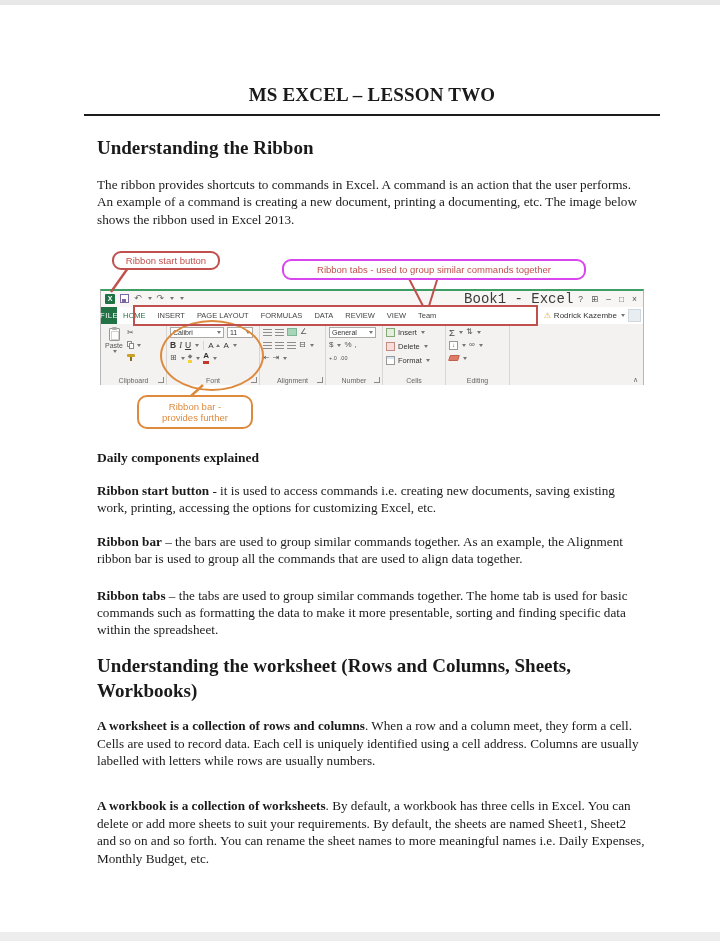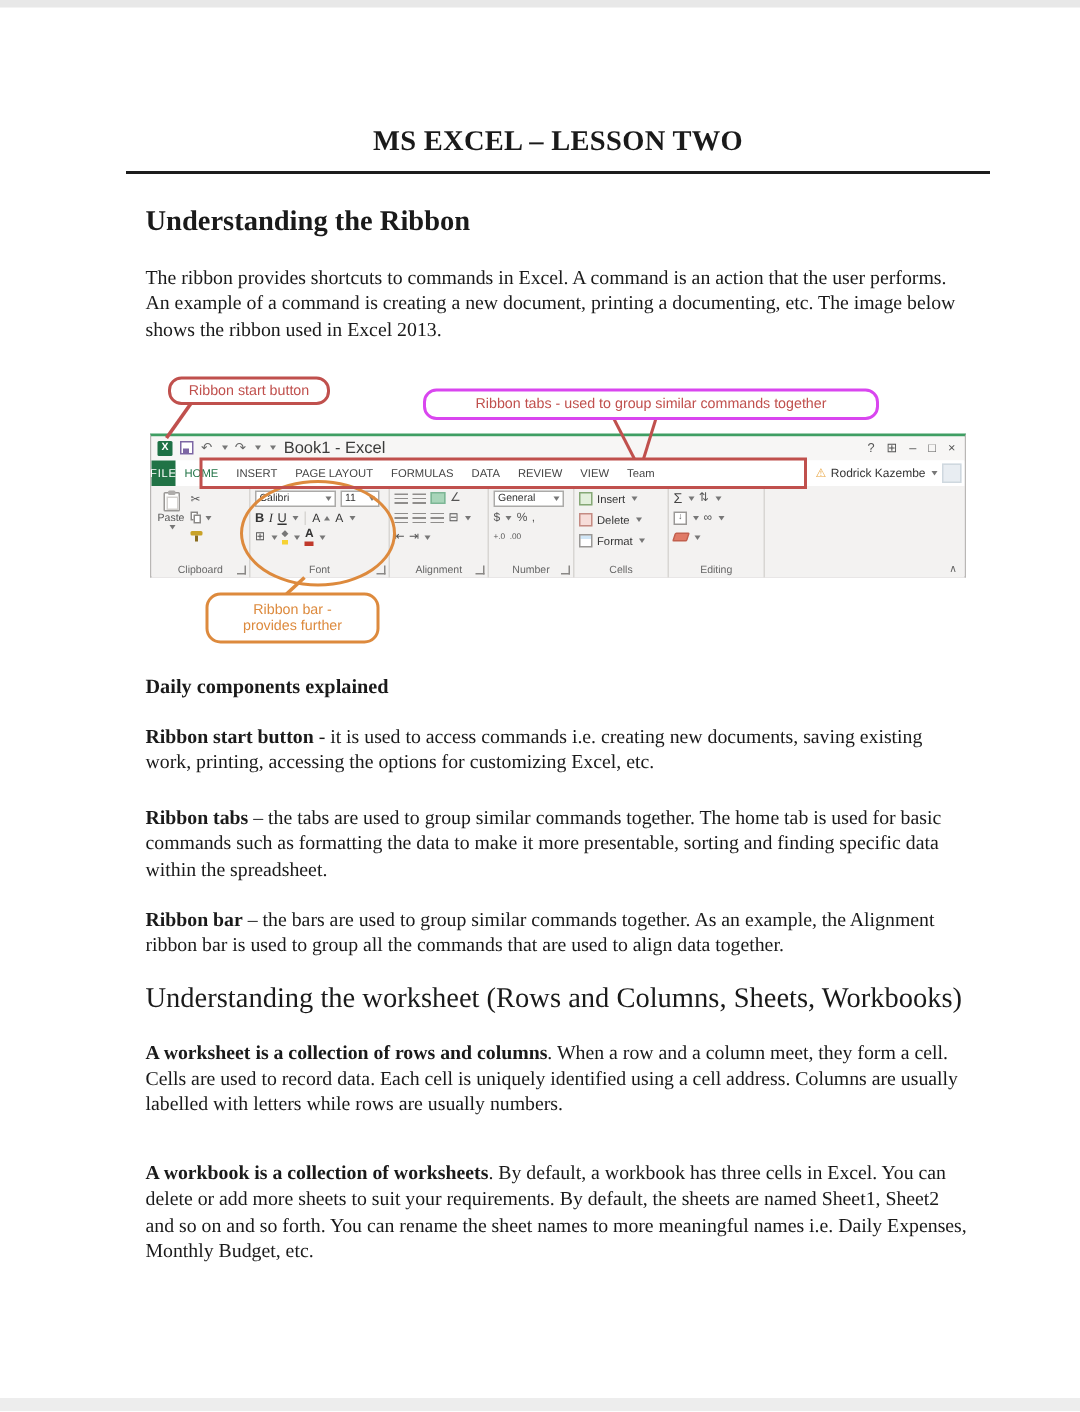--- a/index.html
+++ b/index.html
@@ -5,21 +5,21 @@
   html,body{margin:0;padding:0;background:#fff;}
   .page{position:relative;width:720px;height:941px;background:#fff;overflow:hidden;
         font-family:"Liberation Serif", serif;color:#1a1a1a;padding-left:12px;}
   .edge-top{position:absolute;top:0;left:0;width:720px;height:5px;background:#e8e8e8;}
   .edge-bottom{position:absolute;bottom:0;left:0;width:720px;height:9px;background:#ededed;}
 
   
   .title-block{margin:84px 72px 0;text-align:center;border-bottom:2px solid #1c1c1c;padding-bottom:8px;}
   .doc-title{font-size:19px;font-weight:bold;margin:0;letter-spacing:.2px;}
   h2.sec{margin:20px 85px 0;font-size:19px;font-weight:bold;line-height:1.25;}
-  h2.sec2{margin:15px 85px 0;font-size:19px;font-weight:normal;line-height:1.3;}
+  h2.sec2{margin:15px 85px 0;font-size:19px;font-weight:bold;line-height:1.3;}
   h3.sub{margin:19px 85px 0;font-size:13.5px;font-weight:bold;}
   p.body{margin:16px 85px 0;font-size:13.2px;line-height:17.4px;}
   p.body.g19{margin-top:19px;}
   p.body.g14{margin-top:14px;}
   p.body.g17{margin-top:28px;}
 
   
   .figure{position:relative;margin:21px 0 0 88px;width:546px;height:182px;
           font-family:"Liberation Sans","DejaVu Sans",sans-serif;}
   .overlay{position:absolute;left:0;top:0;width:546px;height:182px;z-index:3;pointer-events:none;}
@@ -33,21 +33,21 @@
 
   
   .excel{position:absolute;left:0;top:40px;width:544px;height:96px;background:#fff;
          border:1px solid #b9b7b5;border-top:2px solid #3f9e63;z-index:1;box-sizing:border-box;}
   .tbar{height:16px;display:flex;align-items:center;gap:5px;padding:0 4px;background:#f7f6f5;font-size:8.5px;color:#555;}
   .xlogo{width:10px;height:10px;background:#1e7145;color:#fff;font-size:7px;font-weight:bold;
          display:flex;align-items:center;justify-content:center;border-radius:1px;}
   .save{width:9px;height:9px;border:1.5px solid #7c66a4;background:#fff;position:relative;box-sizing:border-box;}
   .save::after{content:'';position:absolute;left:1px;bottom:0;width:4px;height:3px;background:#7c66a4;}
   .g{font-size:9px;color:#666;line-height:1;}
-  .ttitle{flex:1;text-align:left;font-size:11px;color:#3b3b3b;}
+  .ttitle{flex:1;text-align:right;font-size:14px;color:#3b3b3b;font-family:Liberation Mono, monospace;}
   .wctrl{display:flex;gap:8px;font-size:8.5px;color:#555;padding-right:2px;}
 
   .trow{height:17px;display:flex;align-items:stretch;background:#fff;font-size:7.5px;position:relative;}
   .file{background:#217346;color:#fff;width:16px;display:flex;align-items:center;justify-content:center;letter-spacing:.5px;}
   .tab{padding:0 6px;display:flex;align-items:center;color:#444;}
   .tab.active{color:#217346;}
   .acct{margin-left:auto;display:flex;align-items:center;gap:3px;padding-right:2px;font-size:8px;color:#333;}
   .warn{color:#e8a33d;font-size:8px;}
   .avatar{width:13px;height:13px;background:#e8edf2;border:1px solid #cfd8df;box-sizing:border-box;}
   .av-head{width:5px;height:5px;border-radius:50%;background:#8fa3b5;margin:1.5px auto 0;}
@@ -339,23 +339,23 @@
           <span class="collapse">∧</span>
         </div>
       </div>
     </div>
   </div>
 
   <h3 class="sub">Daily components explained</h3>
 
   <p class="body"><b>Ribbon start button</b><span> - it is used to access commands i.e. creating new documents, saving existing work, printing, accessing the options for customizing Excel, etc.</span></p>
 
+  <p class="body"><b>Ribbon bar</b><span> – the bars are used to group similar commands together. As an example, the Alignment ribbon bar is used to group all the commands that are used to align data together.</span></p>
+
   <p class="body g19"><b>Ribbon tabs</b><span> – the tabs are used to group similar commands together. The home tab is used for basic commands such as formatting the data to make it more presentable, sorting and finding specific data within the spreadsheet.</span></p>
-
-  <p class="body"><b>Ribbon bar</b><span> – the bars are used to group similar commands together. As an example, the Alignment ribbon bar is used to group all the commands that are used to align data together.</span></p>
 
   <h2 class="sec2">Understanding the worksheet (Rows and Columns, Sheets, Workbooks)</h2>
 
   <p class="body g14"><b>A worksheet is a collection of rows and columns</b><span>. When a row and a column meet, they form a cell. Cells are used to record data. Each cell is uniquely identified using a cell address. Columns are usually labelled with letters while rows are usually numbers.</span></p>
 
   <p class="body g17"><b>A workbook is a collection of worksheets</b><span>. By default, a workbook has three cells in Excel. You can delete or add more sheets to suit your requirements. By default, the sheets are named Sheet1, Sheet2 and so on and so forth. You can rename the sheet names to more meaningful names i.e. Daily Expenses, Monthly Budget, etc.</span></p>
 
   <div class="edge-bottom"></div>
 </div>
 

